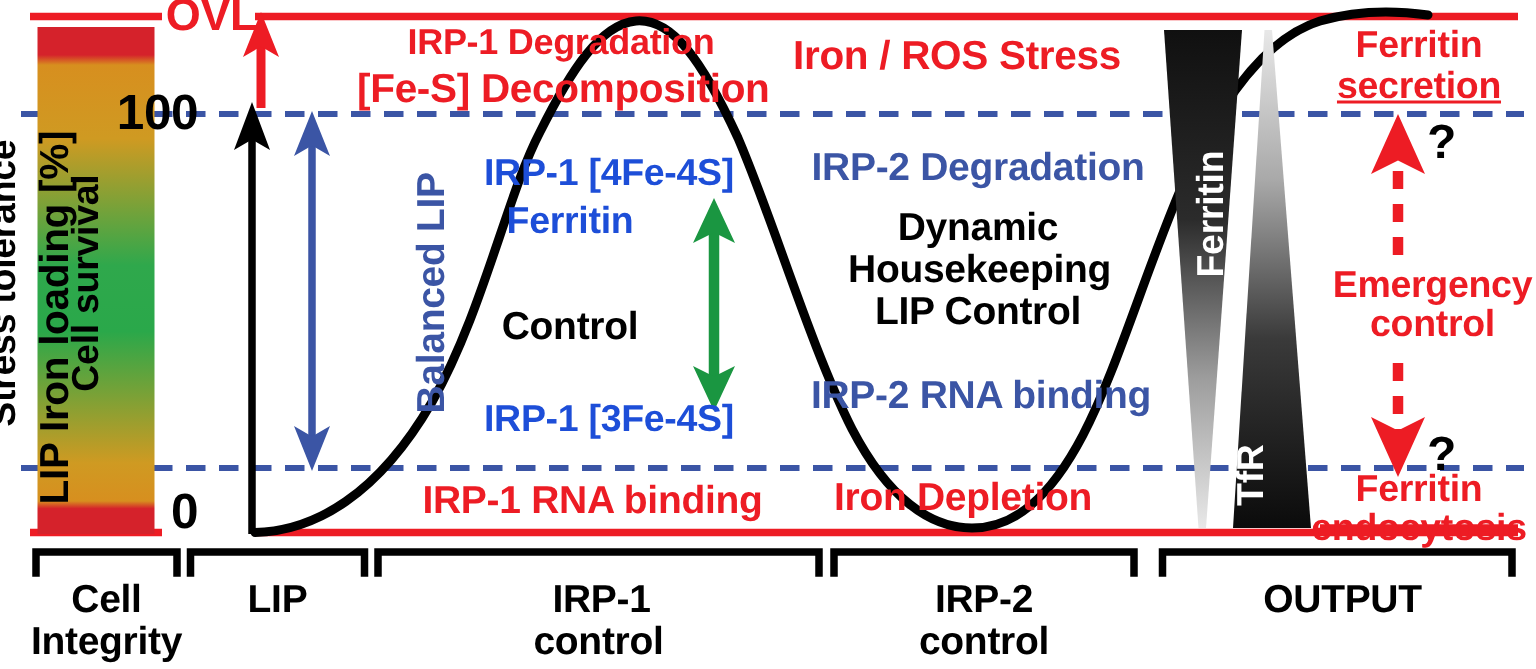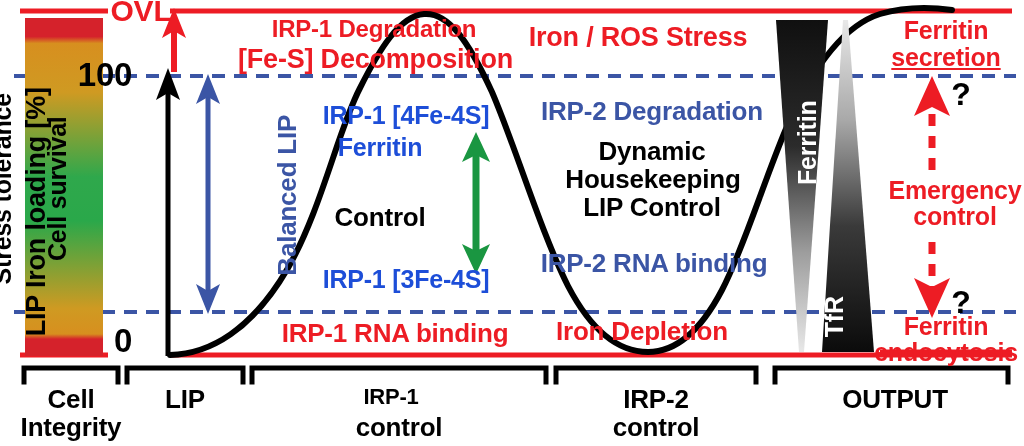--- a/index.html
+++ b/index.html
@@ -182,21 +182,21 @@
   <div class="lbl black" style="left:948px;top:286px;width:26px;font-size:32px;">?</div>
 
   <div class="lbl red" style="left:880px;top:314px;width:132px;font-size:25px;">Ferritin</div>
   <div class="lbl red" style="left:870px;top:340px;width:152px;font-size:25px;">endocytosis</div>
 
   <div class="lbl black" style="left:16px;top:386px;width:110px;font-size:26px;">Cell</div>
   <div class="lbl black" style="left:8px;top:414px;width:126px;font-size:26px;">Integrity</div>
 
   <div class="lbl black" style="left:130px;top:386px;width:110px;font-size:26px;">LIP</div>
 
-  <div class="lbl black" style="left:311px;top:386px;width:160px;font-size:22px;">IRP-1</div>
+  <div class="lbl black" style="left:321px;top:386px;width:160px;font-size:26px;">IRP-1</div>
   <div class="lbl black" style="left:319px;top:414px;width:160px;font-size:26px;">control</div>
 
   <div class="lbl black" style="left:576px;top:386px;width:160px;font-size:26px;">IRP-2</div>
   <div class="lbl black" style="left:576px;top:414px;width:160px;font-size:26px;">control</div>
 
   <div class="lbl black" style="left:830px;top:386px;width:130px;font-size:26px;">OUTPUT</div>
 
 </div>
 
 </body></html>

